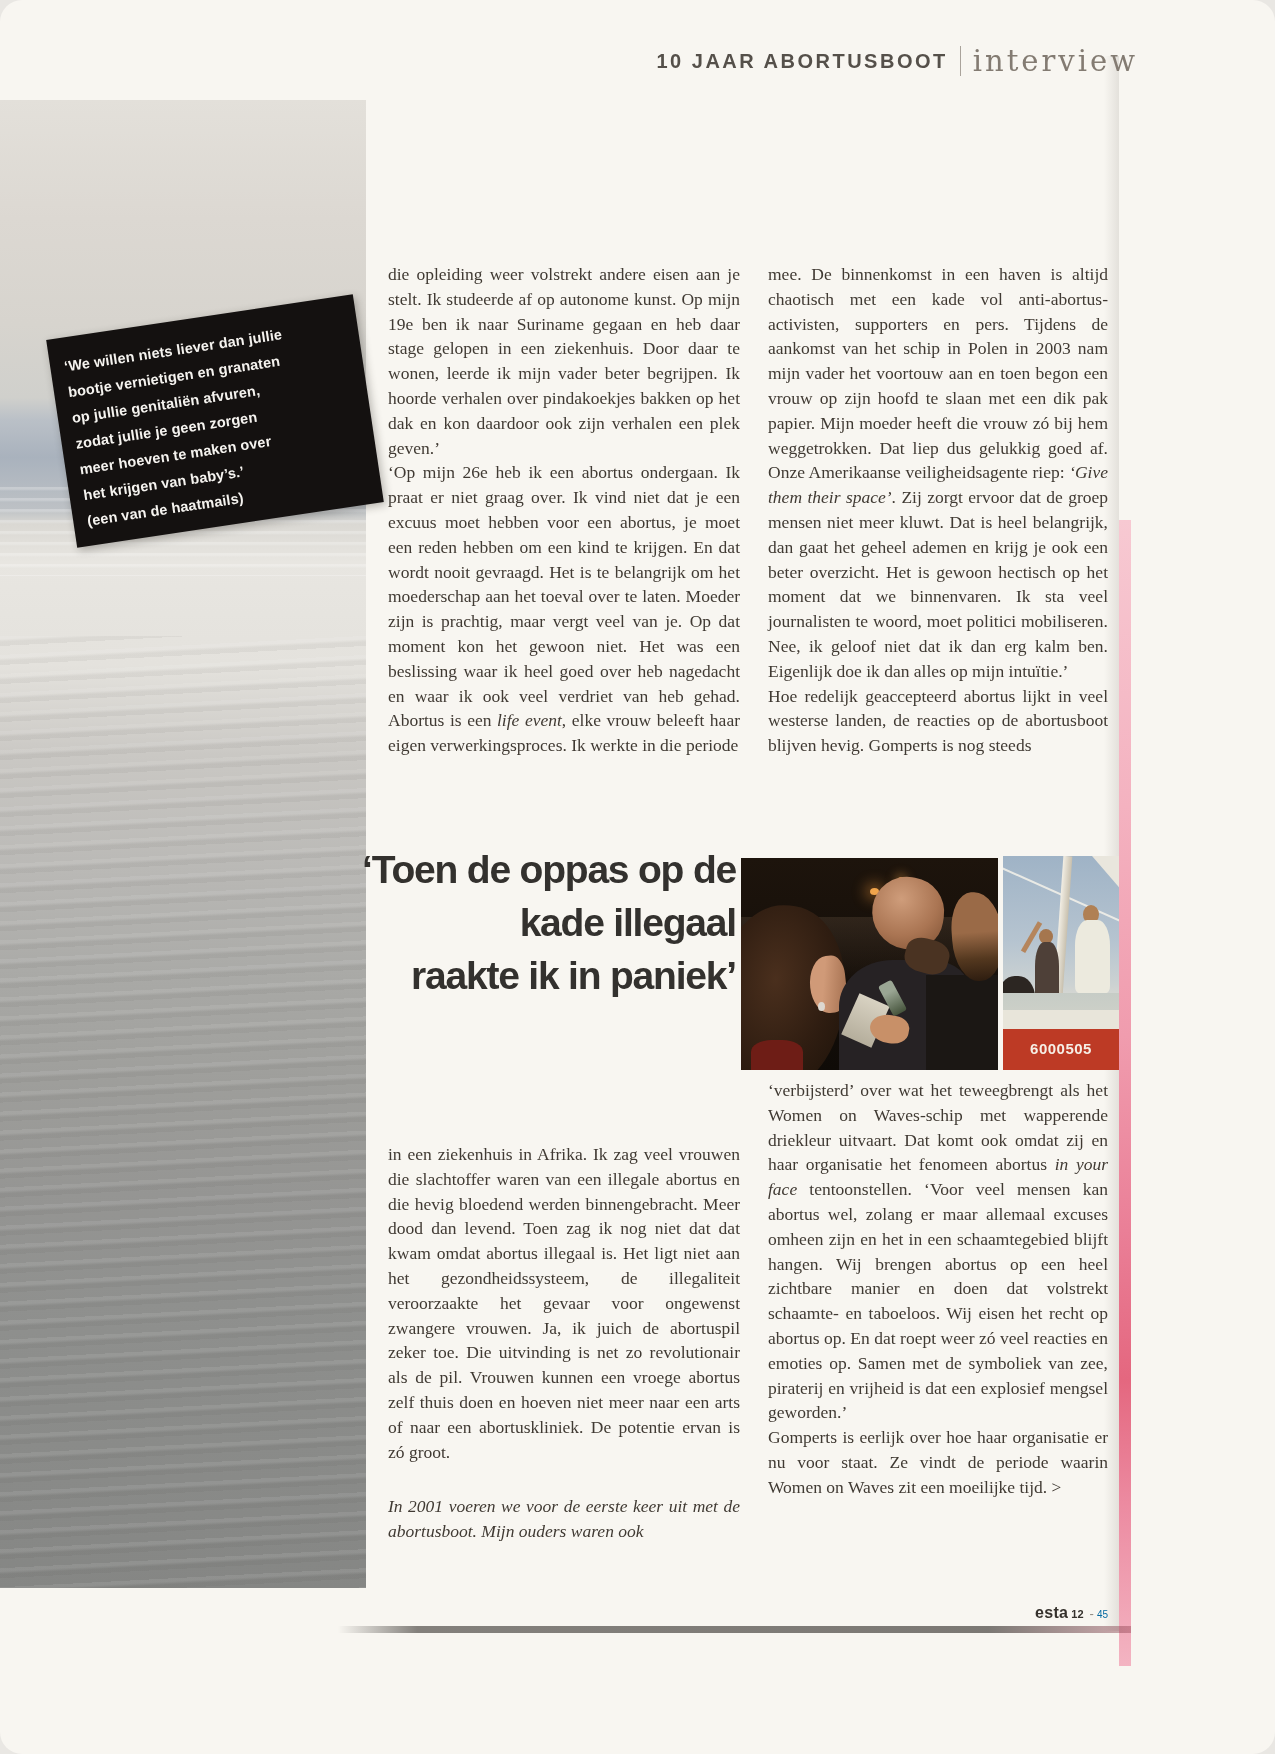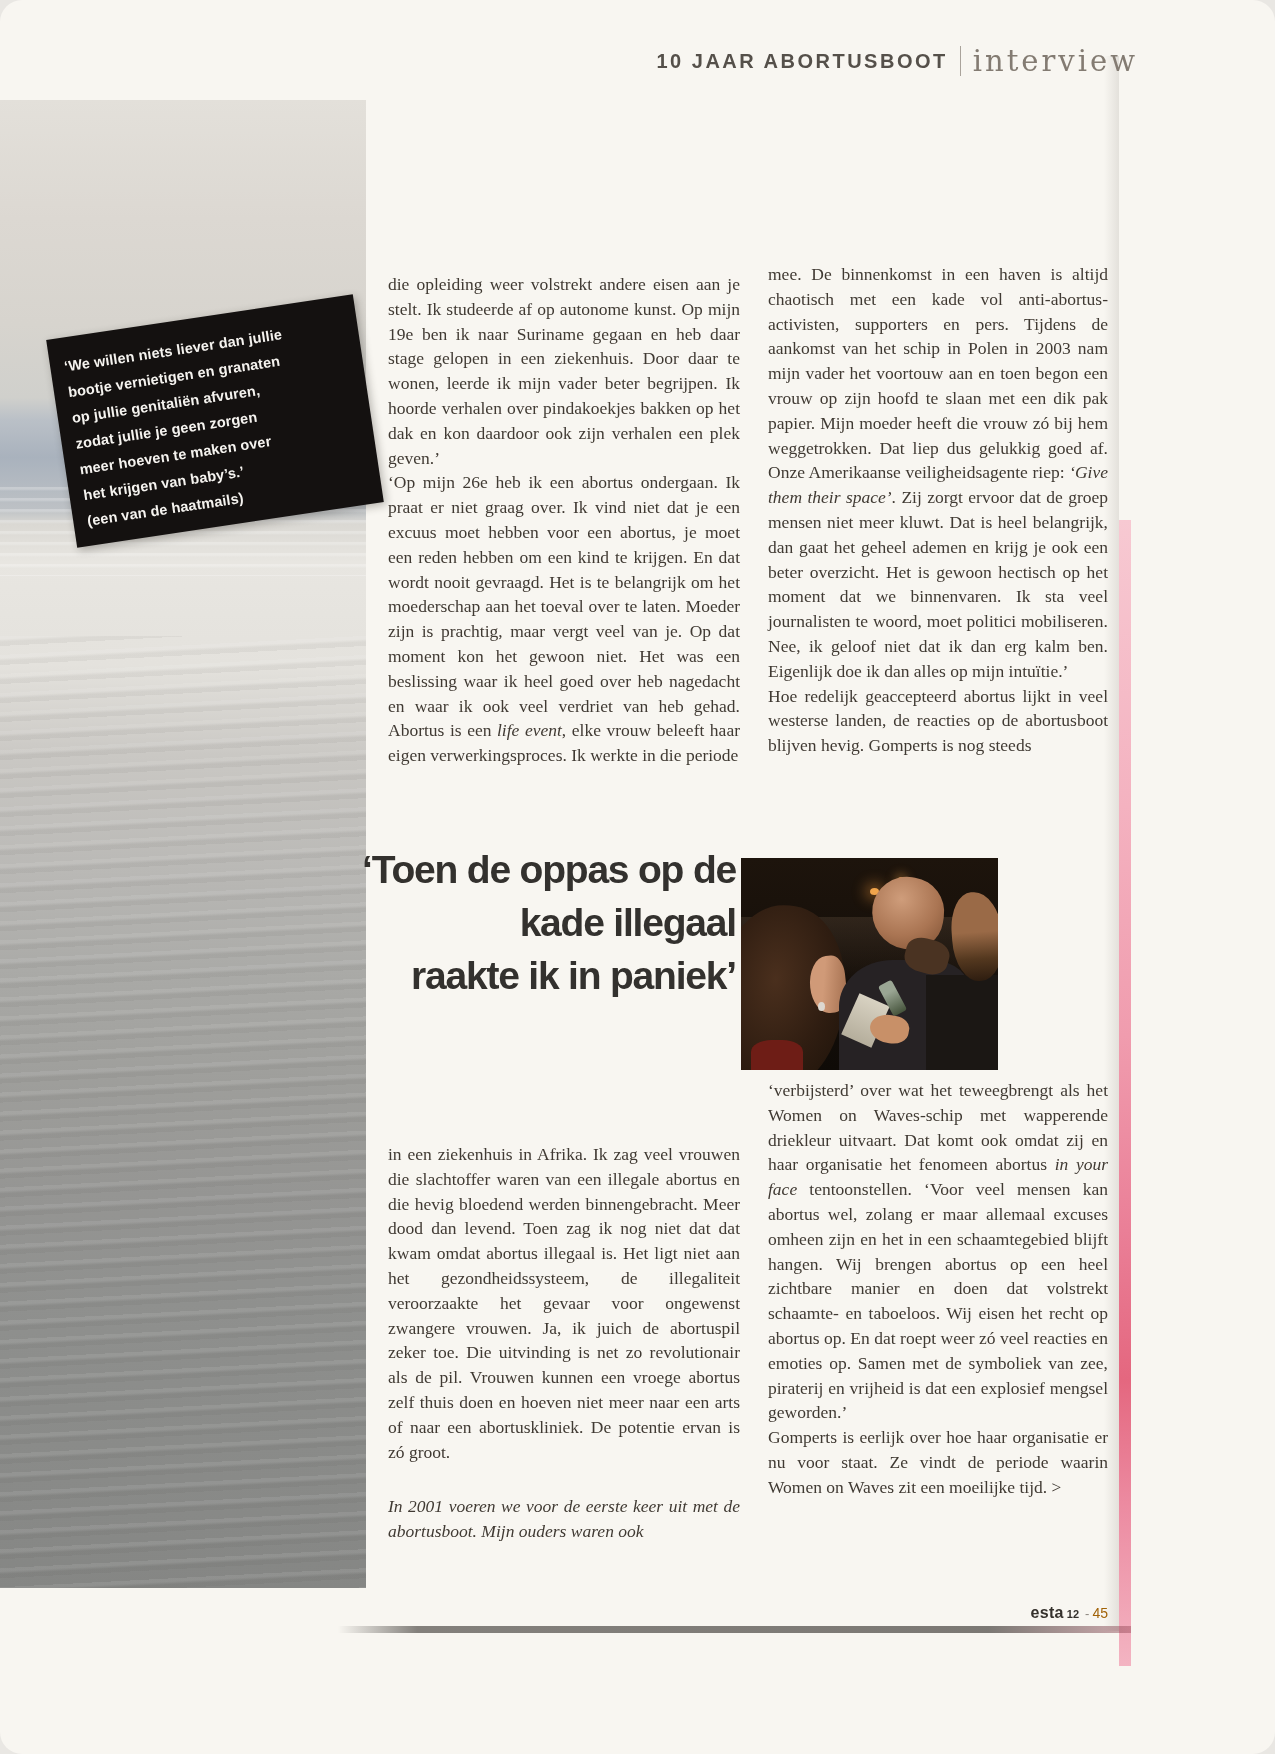--- a/index.html
+++ b/index.html
@@ -38,21 +38,21 @@
   
   .hate-box{position:absolute;left:60px;top:316px;width:282px;padding:16px 14px 12px;
     background:#141110;transform:rotate(-8.5deg);box-shadow:2px 3px 8px rgba(30,25,20,.3);}
   .hate-line{font-family:"Liberation Sans",sans-serif;font-weight:bold;font-size:14.5px;
     line-height:26px;color:#f5f3ef;letter-spacing:.1px;white-space:nowrap;}
 
   
   .col{position:absolute;font-size:17.5px;line-height:24.8px;color:#403a33;text-align:justify;
        hyphens:auto;}
   .col p{margin:0;}
-  .col1-top{left:388px;top:272px;width:352px;}
+  .col1-top{left:388px;top:262px;width:352px;}
   .col2-top{left:768px;top:262px;width:340px;}
   .col1-bottom{left:388px;top:1142px;width:352px;}
   .col2-bottom{left:768px;top:1078px;width:340px;}
   .col1-bottom p + p{margin-top:30px;font-style:italic;}
   .em{font-style:italic;}
 
   
   .pull-quote{position:absolute;left:330px;top:843px;width:406px;text-align:right;
     font-family:"Liberation Sans",sans-serif;font-weight:bold;font-size:39px;line-height:53px;
     color:#33312e;letter-spacing:-1.2px;}
@@ -106,21 +106,21 @@
   .pb-banner{left:0;top:81%;width:100%;height:19%;background:#bd3a25;color:#f6efe6;
     font-family:"Liberation Sans",sans-serif;font-weight:bold;font-size:15px;line-height:40px;
     letter-spacing:.5px;text-align:center;}
 
   
   .footer{position:absolute;left:990px;top:1604px;width:118px;text-align:right;
     font-family:"Liberation Sans",sans-serif;color:#35312c;}
   .f-mag{font-weight:bold;font-size:16px;letter-spacing:.3px;}
   .f-issue{font-weight:bold;font-size:11px;margin-left:3px;}
   .f-sep{font-size:13px;color:#8b857d;margin:0 3px 0 6px;}
-  .f-page{font-size:14px;color:#a16207;}
+  .f-page{font-size:10px;color:#0369a1;}
 </style>
 </head>
 <body>
 
 <div class="page">
 
   <div class="sea">
     <div class="sea-glint"></div>
     <div class="sea-waves"></div>
   </div>
@@ -172,20 +172,34 @@
     <div class="pn-bald"></div>
     <div class="pn-beard"></div>
     <div class="pn-body2"></div>
     <div class="pn-face2"></div>
     <div class="pn-notepad"></div>
     <div class="pn-mic"></div>
     <div class="pn-hand"></div>
     <div class="pn-red"></div>
   </div>
 
+  <div class="photo photo-boat">
+    <div class="pb-sail"></div>
+    <div class="pb-rope"></div>
+    <div class="pb-mast"></div>
+    <div class="pb-arm"></div>
+    <div class="pb-head2"></div>
+    <div class="pb-person-dark"></div>
+    <div class="pb-head1"></div>
+    <div class="pb-person-white"></div>
+    <div class="pb-crouch"></div>
+    <div class="pb-sea"></div>
+    <div class="pb-hull"></div>
+    <div class="pb-banner">6000505</div>
+  </div>
 
   <div class="col col1-bottom">
     <p>in een ziekenhuis in Afrika. Ik zag veel vrouwen die slachtoffer waren van een illegale abortus en die hevig bloedend werden binnengebracht. Meer dood dan levend. Toen zag ik nog niet dat dat kwam omdat abortus illegaal is. Het ligt niet aan het gezondheidssysteem, de illegaliteit veroorzaakte het gevaar voor ongewenst zwangere vrouwen. Ja, ik juich de abortuspil zeker toe. Die uitvinding is net zo revolutionair als de pil. Vrouwen kunnen een vroege abortus zelf thuis doen en hoeven niet meer naar een arts of naar een abortuskliniek. De potentie ervan is zó groot.</p>
     <p>In 2001 voeren we voor de eerste keer uit met de abortusboot. Mijn ouders waren ook</p>
   </div>
 
   <div class="col col2-bottom">
     <p><span>‘verbijsterd’ over wat het teweegbrengt als het Women on Waves-schip met wapperende driekleur uitvaart. Dat komt ook omdat zij en haar organisatie het fenomeen abortus </span><span class="em">in your face</span><span> tentoonstellen. ‘Voor veel mensen kan abortus wel, zolang er maar allemaal excuses omheen zijn en het in een schaamtegebied blijft hangen. Wij brengen abortus op een heel zichtbare manier en doen dat volstrekt schaamte- en taboeloos. Wij eisen het recht op abortus op. En dat roept weer zó veel reacties en emoties op. Samen met de symboliek van zee, piraterij en vrijheid is dat een explosief mengsel geworden.’</span></p>
     <p>Gomperts is eerlijk over hoe haar organisatie er nu voor staat. Ze vindt de periode waarin Women on Waves zit een moeilijke tijd. &gt;</p>
   </div>

